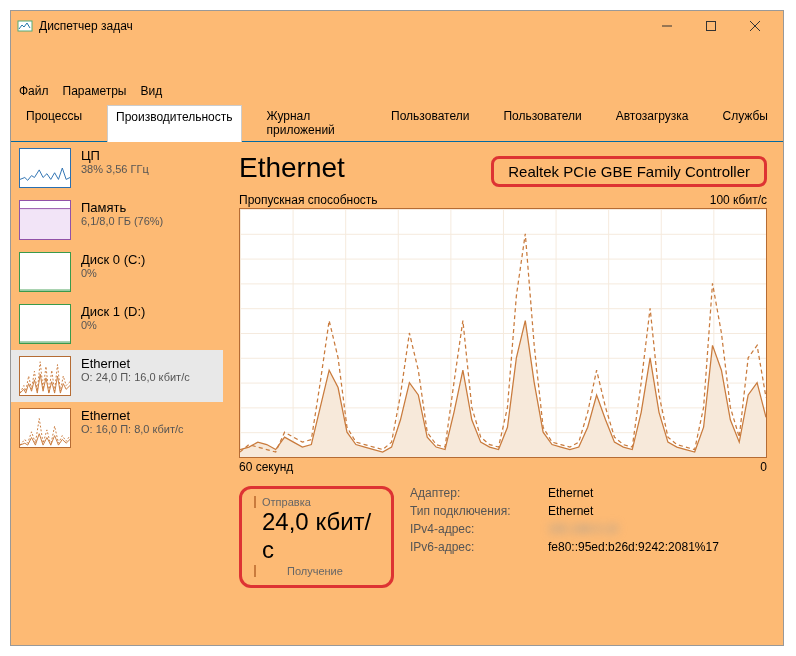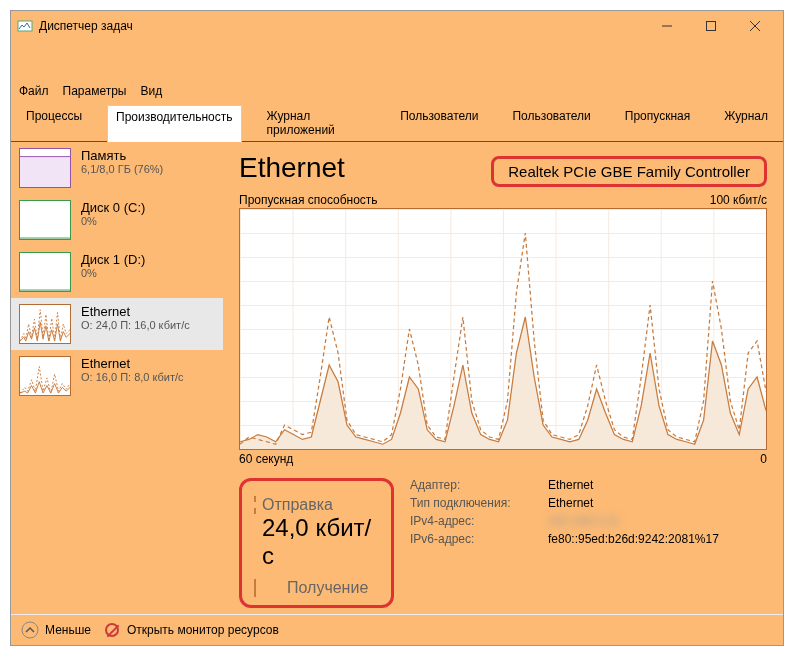--- a/index.html
+++ b/index.html
@@ -30,21 +30,21 @@
 .h-adapter { font-size: 15px; color: #000; border: 3px solid #d33; border-radius: 8px; padding: 4px 14px; }
 .chart-caption { display: flex; justify-content: space-between; color: #666; font-size: 11px; margin-bottom: 1px; }
 .chart-box { border: 1px solid #b56c34; height: 250px; position: relative; background: #fff; background-image:
   linear-gradient(to right, #f5eadd 1px, transparent 1px),
   linear-gradient(to bottom, #f5eadd 1px, transparent 1px);
   background-size: 10% 10%; overflow: hidden; }
 .chart-box svg { width: 100%; height: 100%; }
 .chart-footer { display: flex; justify-content: space-between; color: #666; font-size: 11px; margin-top: 2px; margin-bottom: 12px; }
 .stats-row { display: flex; gap: 16px; align-items: flex-start; }
 .rate-box { border: 3px solid #d33; border-radius: 12px; padding: 6px 12px 8px 12px; width: 155px; }
-.rate-label { font-size: 16px; color: #666; border-left: 2px dashed #c97b3d; padding-left: 6px; margin-top: 9px; }
+.rate-label { font-size: 11px; color: #666; border-left: 2px dashed #c97b3d; padding-left: 6px; margin-top: 1px; }
 .rate-label.solid { border-left: 2px solid #c97b3d; padding-left: 31px; }
 .rate-value { font-size: 24px; padding-left: 8px; }
 .kv-grid { display: grid; grid-template-columns: 130px 1fr; row-gap: 4px; column-gap: 8px; font-size: 12px; }
 .kv-grid .k { color: #555; }
 .kv-grid .v.blur { filter: blur(4px); color: #999; }
 .footer { display: flex; align-items: center; gap: 12px; padding: 6px 10px; border-top: 1px solid #eee; }
 .footer-btn { display: flex; align-items: center; gap: 6px; cursor: default; }
 .footer-icon { width: 18px; height: 18px; display: flex; align-items: center; justify-content: center; }
 .footer-link { color: #1a6fb5; cursor: default; display: flex; align-items: center; gap: 6px; }
 .red-o { width: 14px; height: 14px; border: 2px solid #c93a3a; border-radius: 50%; position: relative; }
@@ -86,28 +86,39 @@
     <div>Параметры</div>
     <div>Вид</div>
   </div>
 
   <div class="tabs">
     <div class="tab">Процессы</div>
     <div class="tab active">Производительность</div>
     <div class="tab">Журнал приложений</div>
     <div class="tab">Пользователи</div>
     <div class="tab">Пользователи</div>
-    <div class="tab">Пропускная</div>
-    <div class="tab">Журнал</div>
+    <div class="tab">Автозагрузка</div>
+    <div class="tab">Службы</div>
   </div>
 
   <div class="body">
 
     <div class="sidebar">
 
+      <div class="sb-item">
+        <div class="sb-thumb" style="border-color:#2a6fb0">
+          <svg viewBox="0 0 52 40" preserveAspectRatio="none">
+              <polyline fill="none" stroke="#2a6fb0" stroke-width="1" points="0,32 5,30 8,33 12,28 15,30 20,22 24,30 28,26 32,32 36,25 40,32 44,20 48,32 52,30"></polyline>
+            </svg>
+        </div>
+        <div>
+          <div class="sb-title">ЦП</div>
+          <div class="sb-sub">38% 3,56 ГГц</div>
+        </div>
+      </div>
 
       <div class="sb-item">
         <div class="sb-thumb" style="border-color:#9152a8">
           <svg viewBox="0 0 52 40" preserveAspectRatio="none">
               <rect x="0" y="8" width="52" height="32" fill="#f2e4f7"></rect>
               <line x1="0" y1="8" x2="52" y2="8" stroke="#9152a8" stroke-width="1"></line>
             </svg>
         </div>
         <div>
           <div class="sb-title">Память</div>
@@ -207,31 +218,14 @@
           <div class="k">IPv4-адрес:</div>
           <div class="v blur">192.168.0.10</div>
           <div class="k">IPv6-адрес:</div>
           <div class="v">fe80::95ed:b26d:9242:2081%17</div>
         </div>
       </div>
 
     </div>
   </div>
 
-  <div class="footer">
-    <div class="footer-btn">
-      <span class="footer-icon">
-        <svg viewBox="0 0 18 18">
-            <circle cx="9" cy="9" r="8" fill="none" stroke="#888" stroke-width="1"></circle>
-            <polyline points="5,11 9,7 13,11" fill="none" stroke="#555" stroke-width="1.5"></polyline>
-          </svg>
-      </span>
-      <span>Меньше</span>
-    </div>
-    <div class="footer-link">
-      <span class="footer-icon">
-          <span class="red-o"></span>
-        </span>
-      <span>Открыть монитор ресурсов</span>
-    </div>
-  </div>
 
 </div>
 
 </body></html>

